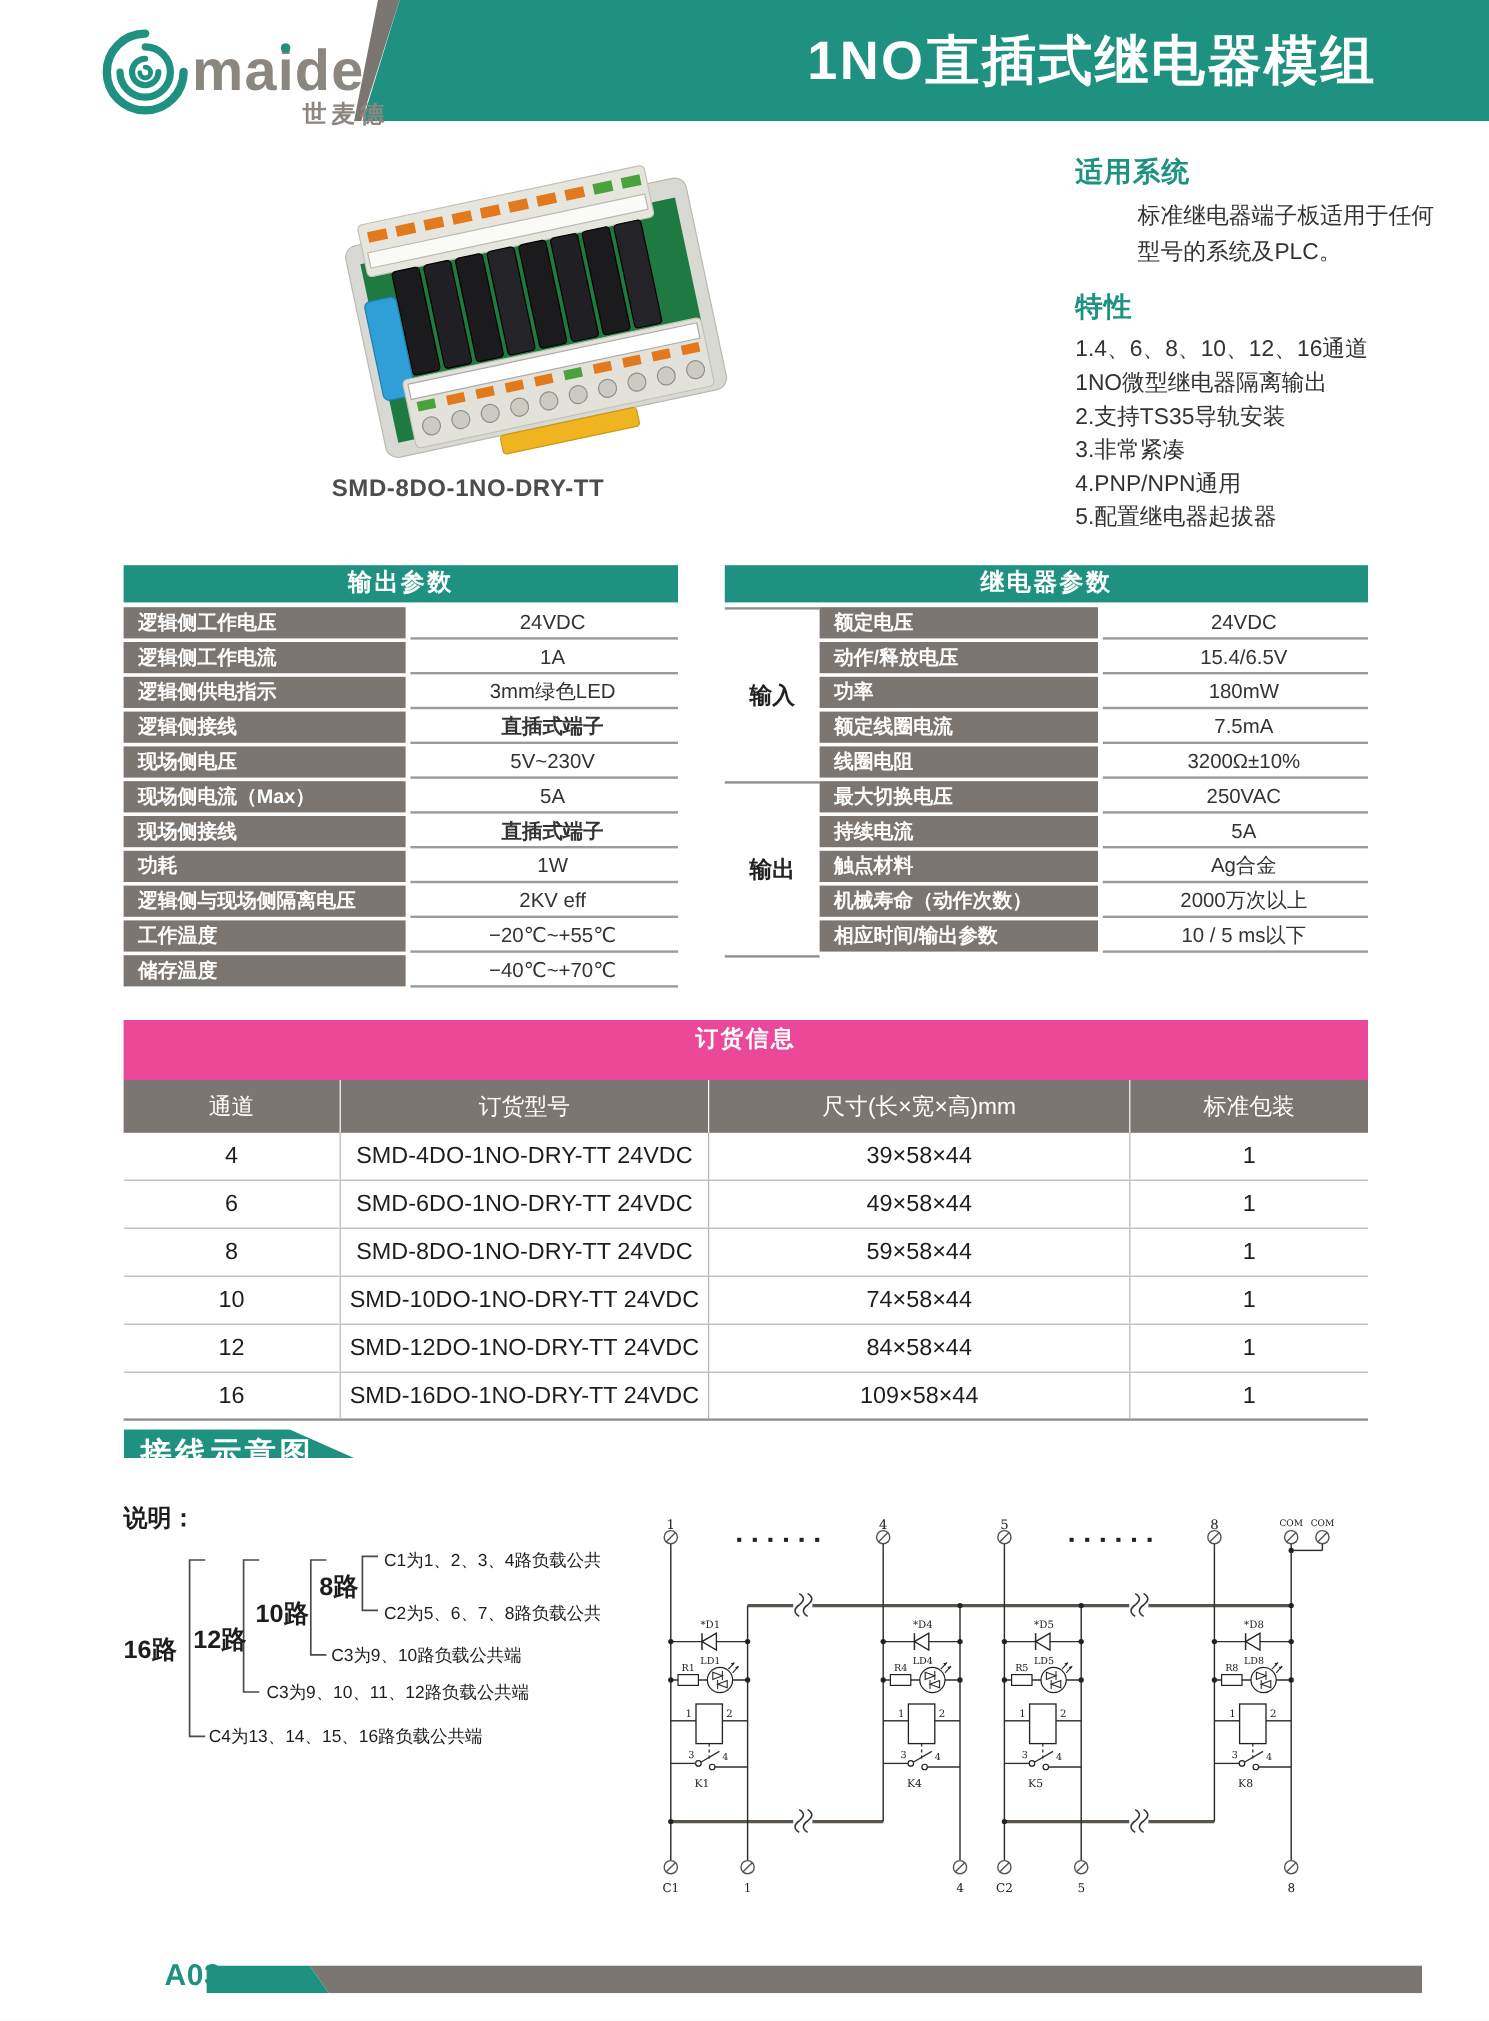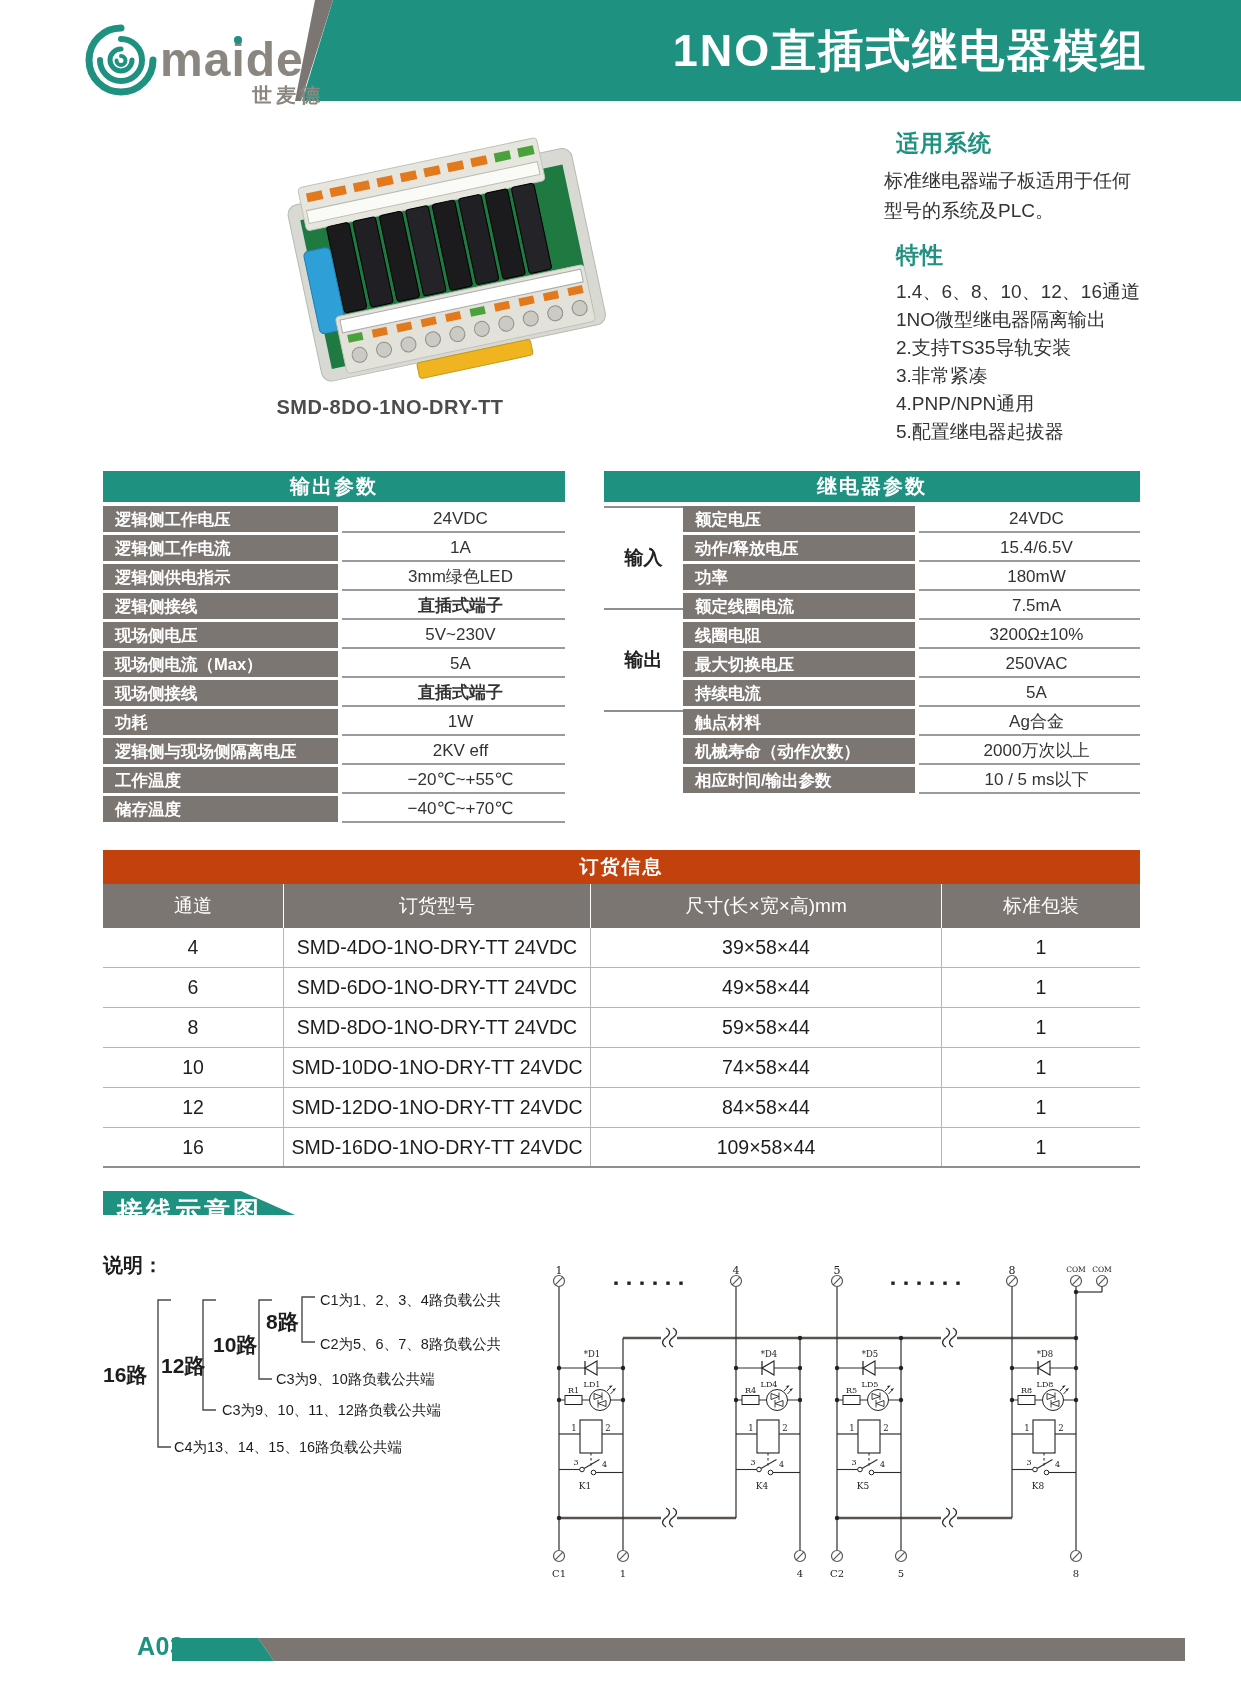--- a/index.html
+++ b/index.html
@@ -37,26 +37,26 @@
   .prow { display:flex; height:29px; }
   .plabel { flex:0 0 235px; height:26px; background:#7C7672; color:#fff; font-weight:bold;
             font-size:16.5px; line-height:26px; padding-left:12px; margin-right:4px;
             white-space:nowrap; overflow:hidden; }
   .pval { flex:1; height:27px; line-height:25px; font-size:17px; padding-left:14px;
           border-bottom:2px solid #9b9b9b; white-space:nowrap;text-align:center; }
   .pval.bold { font-weight:bold; }
   .rtable .plabel { flex:0 0 232px; }
   .rtable-body { display:flex; }
   .rgroupcol { width:79px; border-top:2px solid #8f8f8f; }
-  .rgroup { height:102px; display:flex; align-items:center; justify-content:center;
+  .rgroup { height:145px; display:flex; align-items:center; justify-content:center;
             font-weight:bold; font-size:19px; color:#222; border-bottom:2px solid #8f8f8f; }
   .rrows { flex:1; }
 
   
-  .obar { height:34px; background:#c2410c; color:#fff; font-weight:bold; font-size:19px;
+  .obar { height:50px; background:#ec4899; color:#fff; font-weight:bold; font-size:19px;
           text-align:center; line-height:34px; letter-spacing:2px; }
   .ohead { display:flex; height:44px; background:#7C7672; color:#fff; font-size:19px; }
   .ohead .c { display:flex; align-items:center; justify-content:center; border-right:1px solid #fdfdfd; }
   .ohead .c:last-child { border-right:none; }
   .orow { display:flex; height:40px; font-size:19.5px; color:#1d1d1d; border-bottom:1px solid #b5b5b5; }
   .orow:last-child { border-bottom:2px solid #8f8f8f; }
   .orow .c { display:flex; align-items:center; justify-content:center; border-right:1px solid #b5b5b5; }
   .orow .c:last-child { border-right:none; }
   .cw1 { width:181px; } .cw2 { width:307px; } .cw3 { width:351px; } .cw4 { flex:1; }
 
@@ -154,21 +154,21 @@
         <circle cx="246" cy="224" r="7.5"></circle>
           <circle cx="271" cy="224" r="7.5"></circle>
           <circle cx="296" cy="224" r="7.5"></circle>
         <circle cx="321" cy="224" r="7.5"></circle>
       </g>
     </g>
   </svg>
   <div class="product-caption">SMD-8DO-1NO-DRY-TT</div>
 
   <div class="sec-heading" style="left:896px; top:128px;">适用系统</div>
-  <div class="sec-body" style="left:884px; top:166px; width:248px;">标准继电器端子板适用于任何型号的系统及PLC。</div>
+  <div class="sec-body" style="left:948px; top:166px; width:248px;">标准继电器端子板适用于任何型号的系统及PLC。</div>
 
   <div class="sec-heading" style="left:896px; top:240px;">特性</div>
   <div class="abs" style="left:896px; top:278px; width:252px;">
     <div class="feature-item">1.4、6、8、10、12、16通道1NO微型继电器隔离输出</div>
     <div class="feature-item">2.支持TS35导轨安装</div>
     <div class="feature-item">3.非常紧凑</div>
     <div class="feature-item">4.PNP/NPN通用</div>
     <div class="feature-item">5.配置继电器起拔器</div>
   </div>
 

